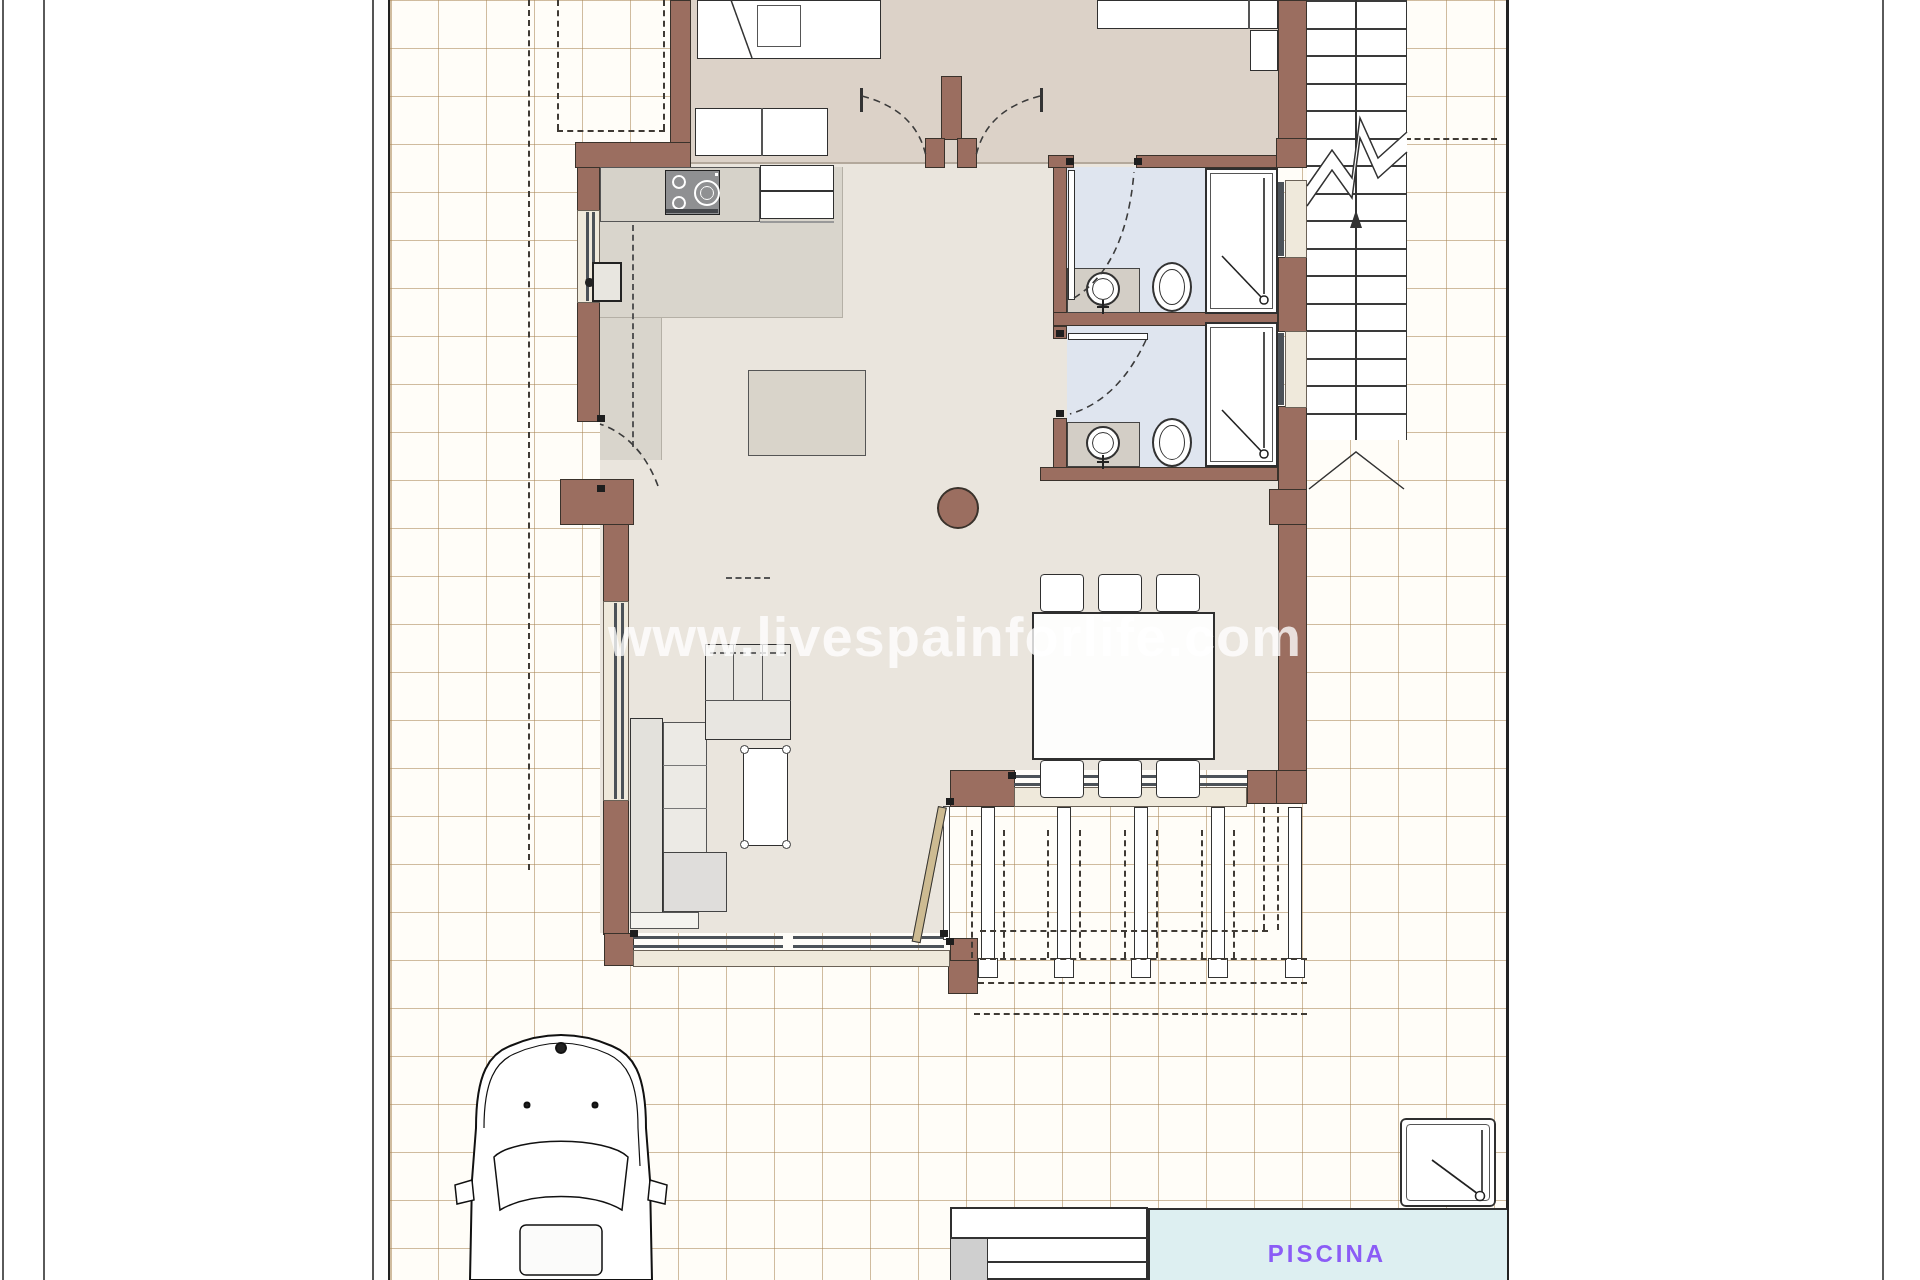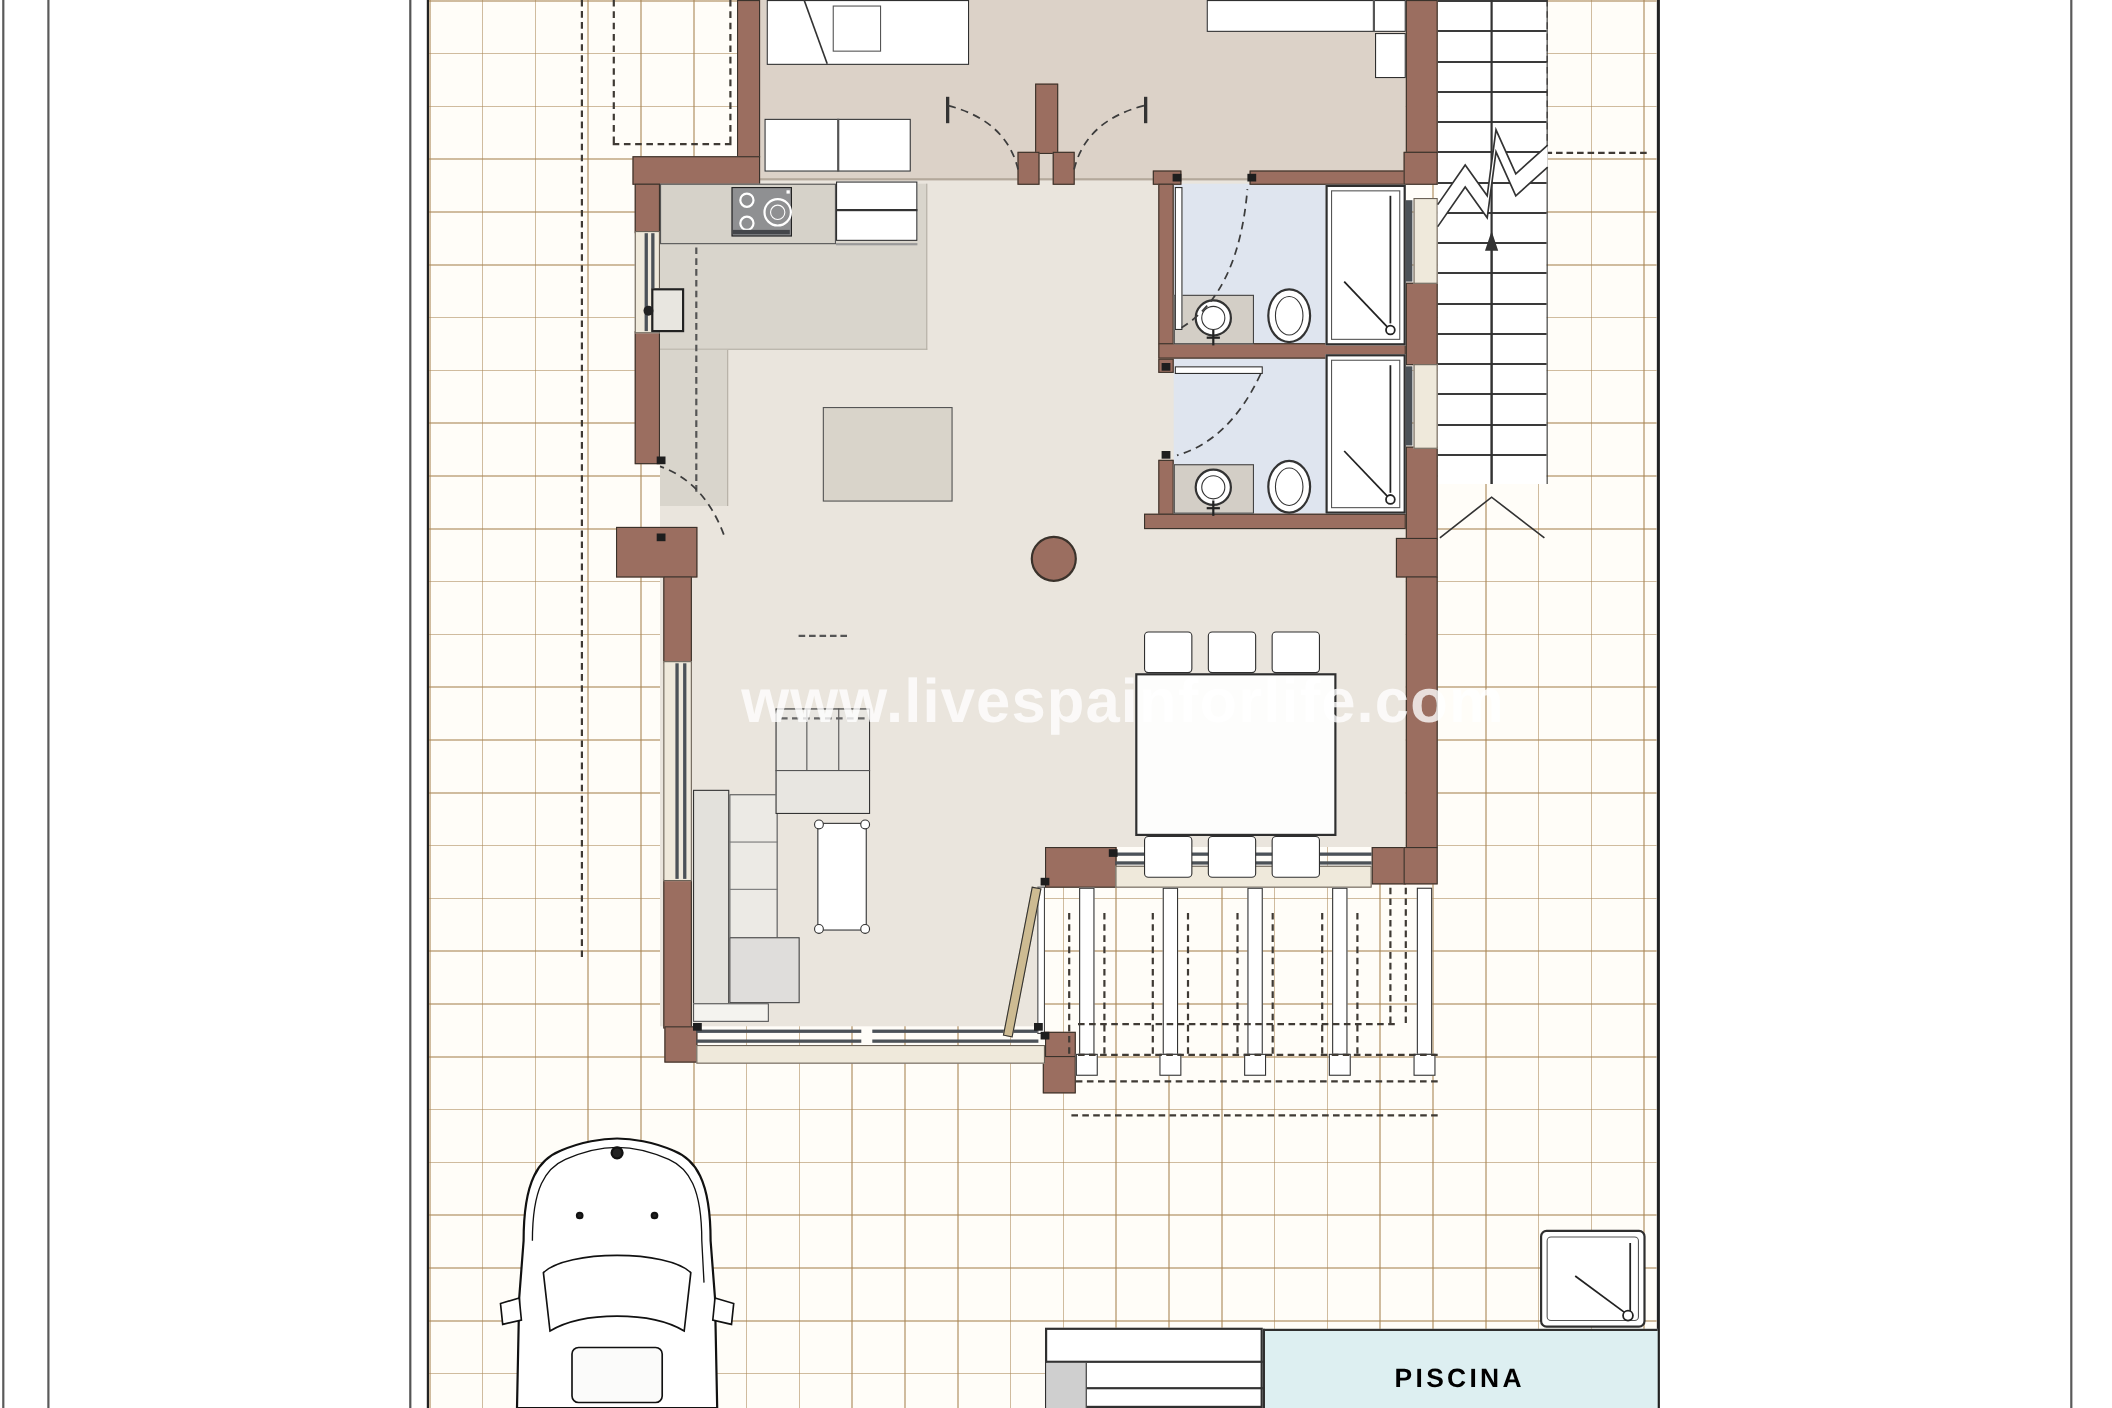--- a/index.html
+++ b/index.html
@@ -12,22 +12,22 @@
   .tick{background:#1e1e1e;}
   .dashv{border-left:2px dashed #3f3a34;}
   .dashh{border-top:2px dashed #3f3a34;}
   .tiles{background-color:#fffdf8;
      background-image:
        repeating-linear-gradient(to right, rgba(169,134,85,.55) 0 1.5px, transparent 1.5px 48px),
        repeating-linear-gradient(to bottom, rgba(169,134,85,.55) 0 1.5px, transparent 1.5px 48px);}
   .vline{background:#5a5a5a;}
   svg{position:absolute;left:0;top:0;}
   #watermark{font-weight:700;color:rgba(255,255,255,.78);font-size:56px;letter-spacing:1px;
-             white-space:nowrap;text-align:right;}
-  #piscina{font-size:24px;font-weight:600;letter-spacing:3px;color:#000000;text-align:center;}
+             white-space:nowrap;text-align:left;}
+  #piscina{font-size:24px;font-weight:600;letter-spacing:3px;color:#8b5cf6;text-align:center;}
 </style>
 </head>
 <body>
 
 <div id="page">
 
   <div class="a vline" style="left:2px;top:0;width:2px;height:1280px;"></div>
   <div class="a vline" style="left:43px;top:0;width:2px;height:1280px;"></div>
   <div class="a vline" style="left:1882px;top:0;width:2px;height:1280px;"></div>
 

